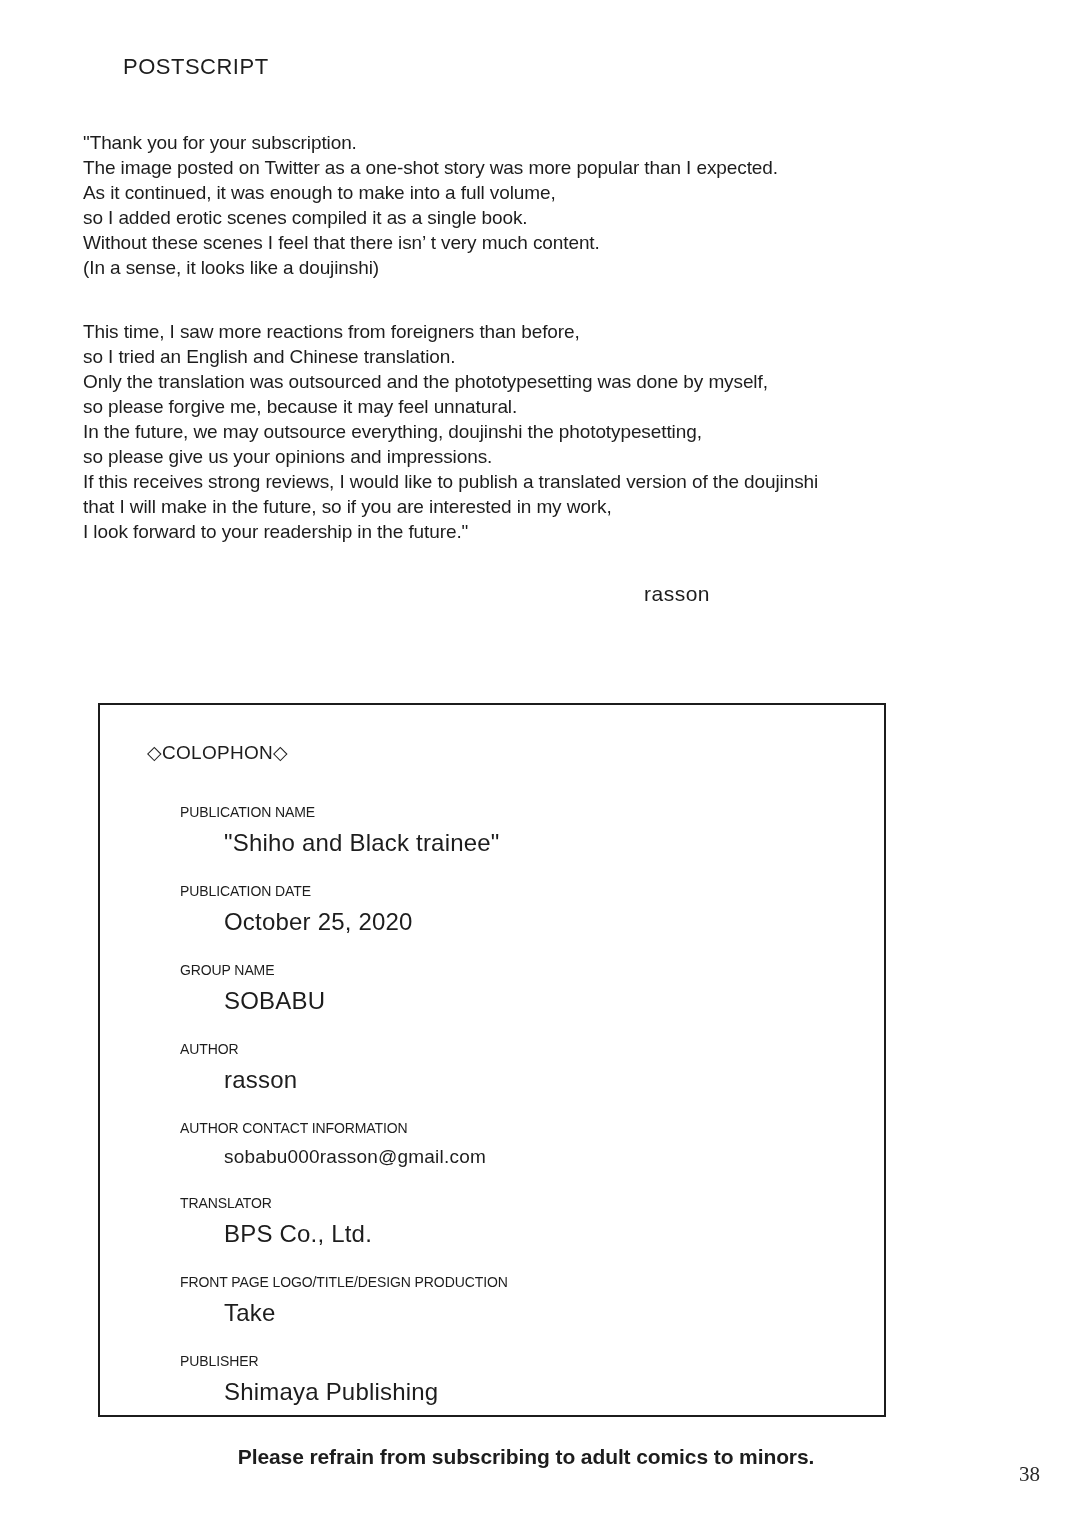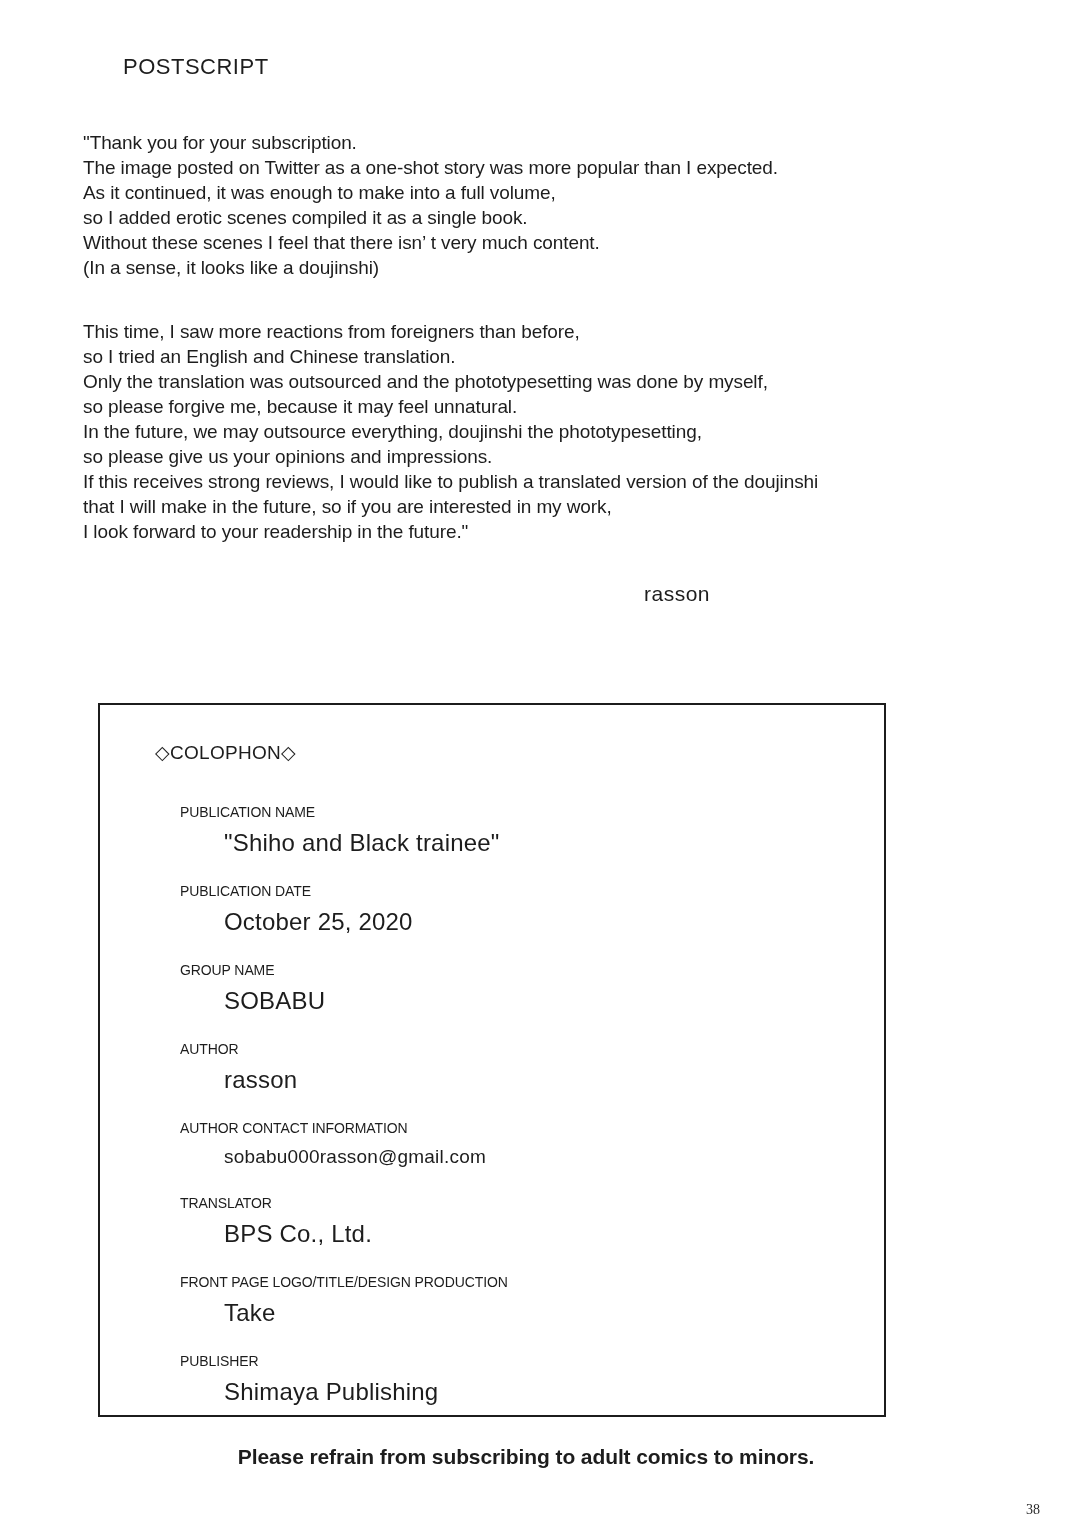--- a/index.html
+++ b/index.html
@@ -48,21 +48,20 @@
     width: 788px;
     height: 714px;
     border: 2px solid #1c1c1c;
     box-sizing: border-box;
     padding: 36px 30px 0 47px;
   }
   .colophon-title {
     font-size: 19px;
     line-height: 24px;
     letter-spacing: 0.3px;
-    margin-left: 8px;
   }
   .entry { margin-top: 35px; }
   .entry + .entry { margin-top: 21px; }
   .entry .label {
     font-size: 14px;
     line-height: 24px;
     letter-spacing: -0.1px;
     margin-left: 33px;
   }
   .entry .value {
@@ -82,23 +81,23 @@
     top: 1445px;
     width: 1052px;
     text-align: center;
     font-size: 21px;
     font-weight: 600;
     letter-spacing: -0.1px;
   }
   .page-number {
     position: absolute;
     right: 40px;
-    top: 1502px;
+    top: 1462px;
     font-family: "Liberation Serif", serif;
-    font-size: 14px;
+    font-size: 21px;
     color: #2a2a2a;
   }
 </style>
 </head>
 <body>
 
 <div class="page-title">POSTSCRIPT</div>
 
 <div id="para1" class="paragraph">
     <div class="line">"Thank you for your subscription.</div>

